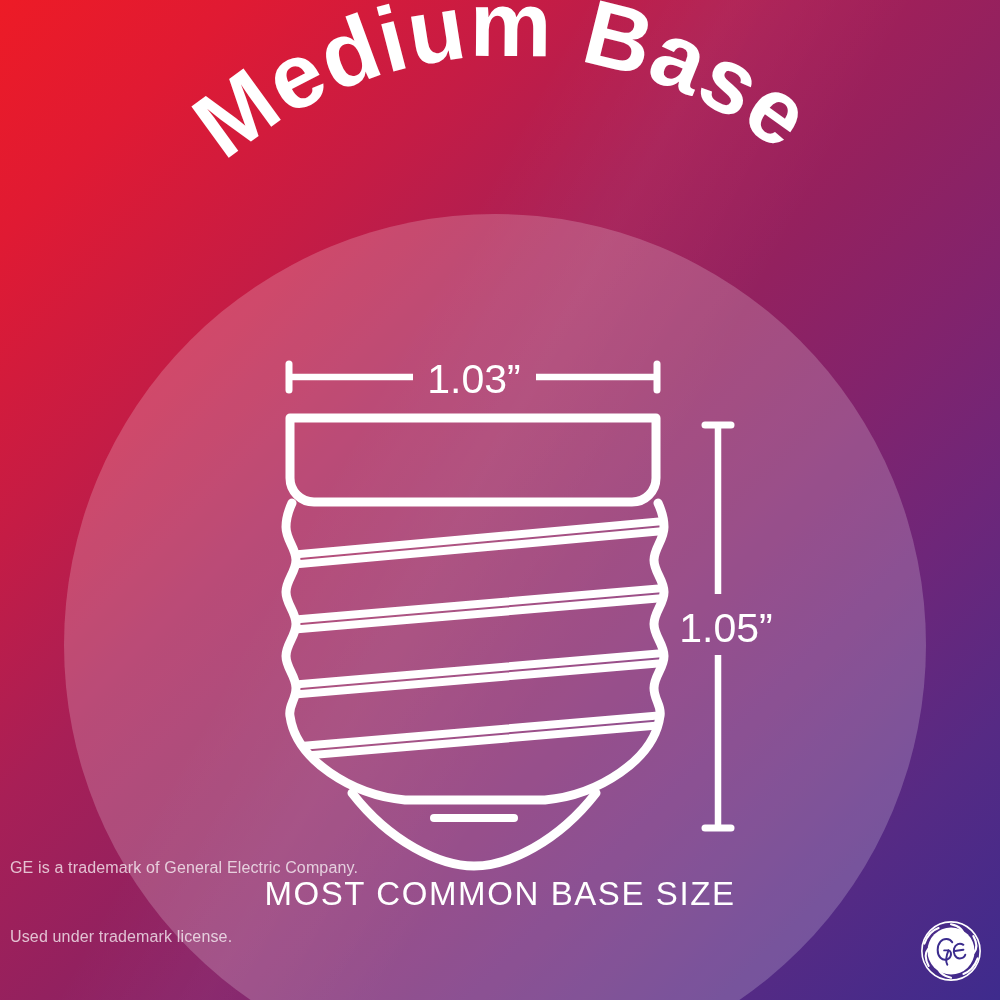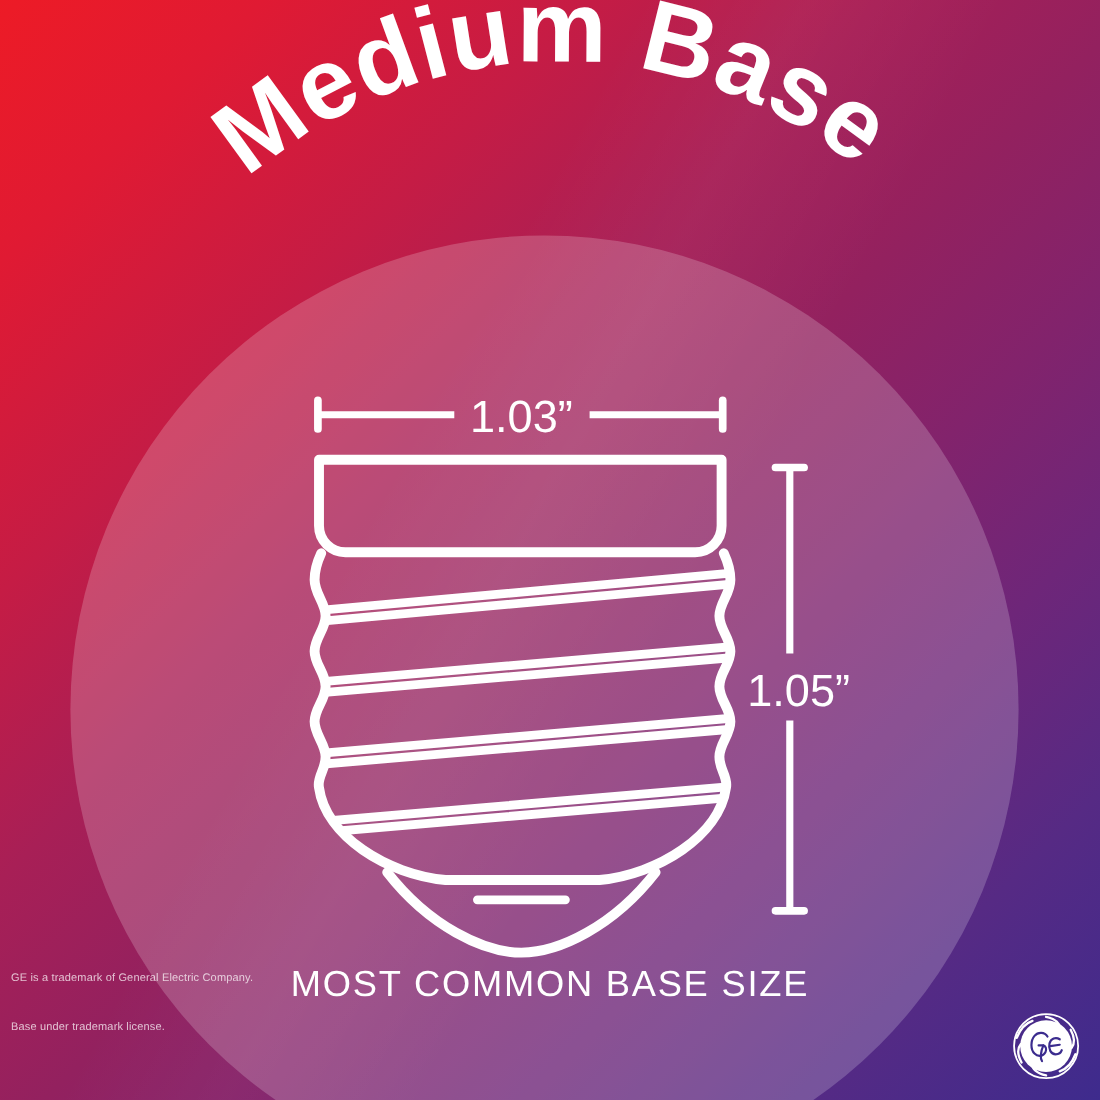--- a/index.html
+++ b/index.html
@@ -52,23 +52,23 @@
     background: rgba(255,255,255,0.20);
     pointer-events: none;
   }
   #art {
     position: absolute;
     inset: 0;
   }
   .legal {
     position: absolute;
     left: 10px;
-    bottom: 30px;
+    bottom: 5px;
     color: rgba(255,255,255,0.72);
-    font-size: 10px;
+    font-size: 16px;
     line-height: 1.45;
     letter-spacing: 0.15px;
     white-space: pre;
   }
   .ge-logo {
     position: absolute;
     right: 18px;
     bottom: 18px;
     width: 62px;
     height: 62px;
@@ -168,21 +168,21 @@
       <path d="M 352,793 C 390,842 440,866 474,866 C 508,866 558,842 596,793"></path>
       <path d="M 412,800 L 536,800" stroke-width="8"></path>
       <path d="M 434,818 L 514,818" stroke-width="8"></path>
     </g>
 
     <text x="500" y="905" fill="#FFFFFF" font-size="33" font-family="'Liberation Sans', sans-serif" text-anchor="middle" letter-spacing="1.6">MOST COMMON BASE SIZE</text>
   </svg>
 
   <div class="legal">
     <div>GE is a trademark of General Electric Company.</div>
-    <div>Base under trademark license.</div>
+    <div>Used under trademark license.</div>
   </div>
 
   <svg class="ge-logo" viewBox="0 0 100 100" xmlns="http://www.w3.org/2000/svg">
     <circle cx="50" cy="50" r="47" fill="none" stroke="#FFFFFF" stroke-width="2.6"></circle>
     <circle cx="50" cy="50" r="38" fill="#FFFFFF"></circle>
 
     <g fill="none" stroke="#FFFFFF" stroke-width="3.4" stroke-linecap="round">
       <path d="M 50,7 C 64,10 71,17 70,24"></path>
       <path d="M 86,26 C 92,37 92,47 87,53"></path>
       <path d="M 93,62 C 88,75 79,84 70,87"></path>

